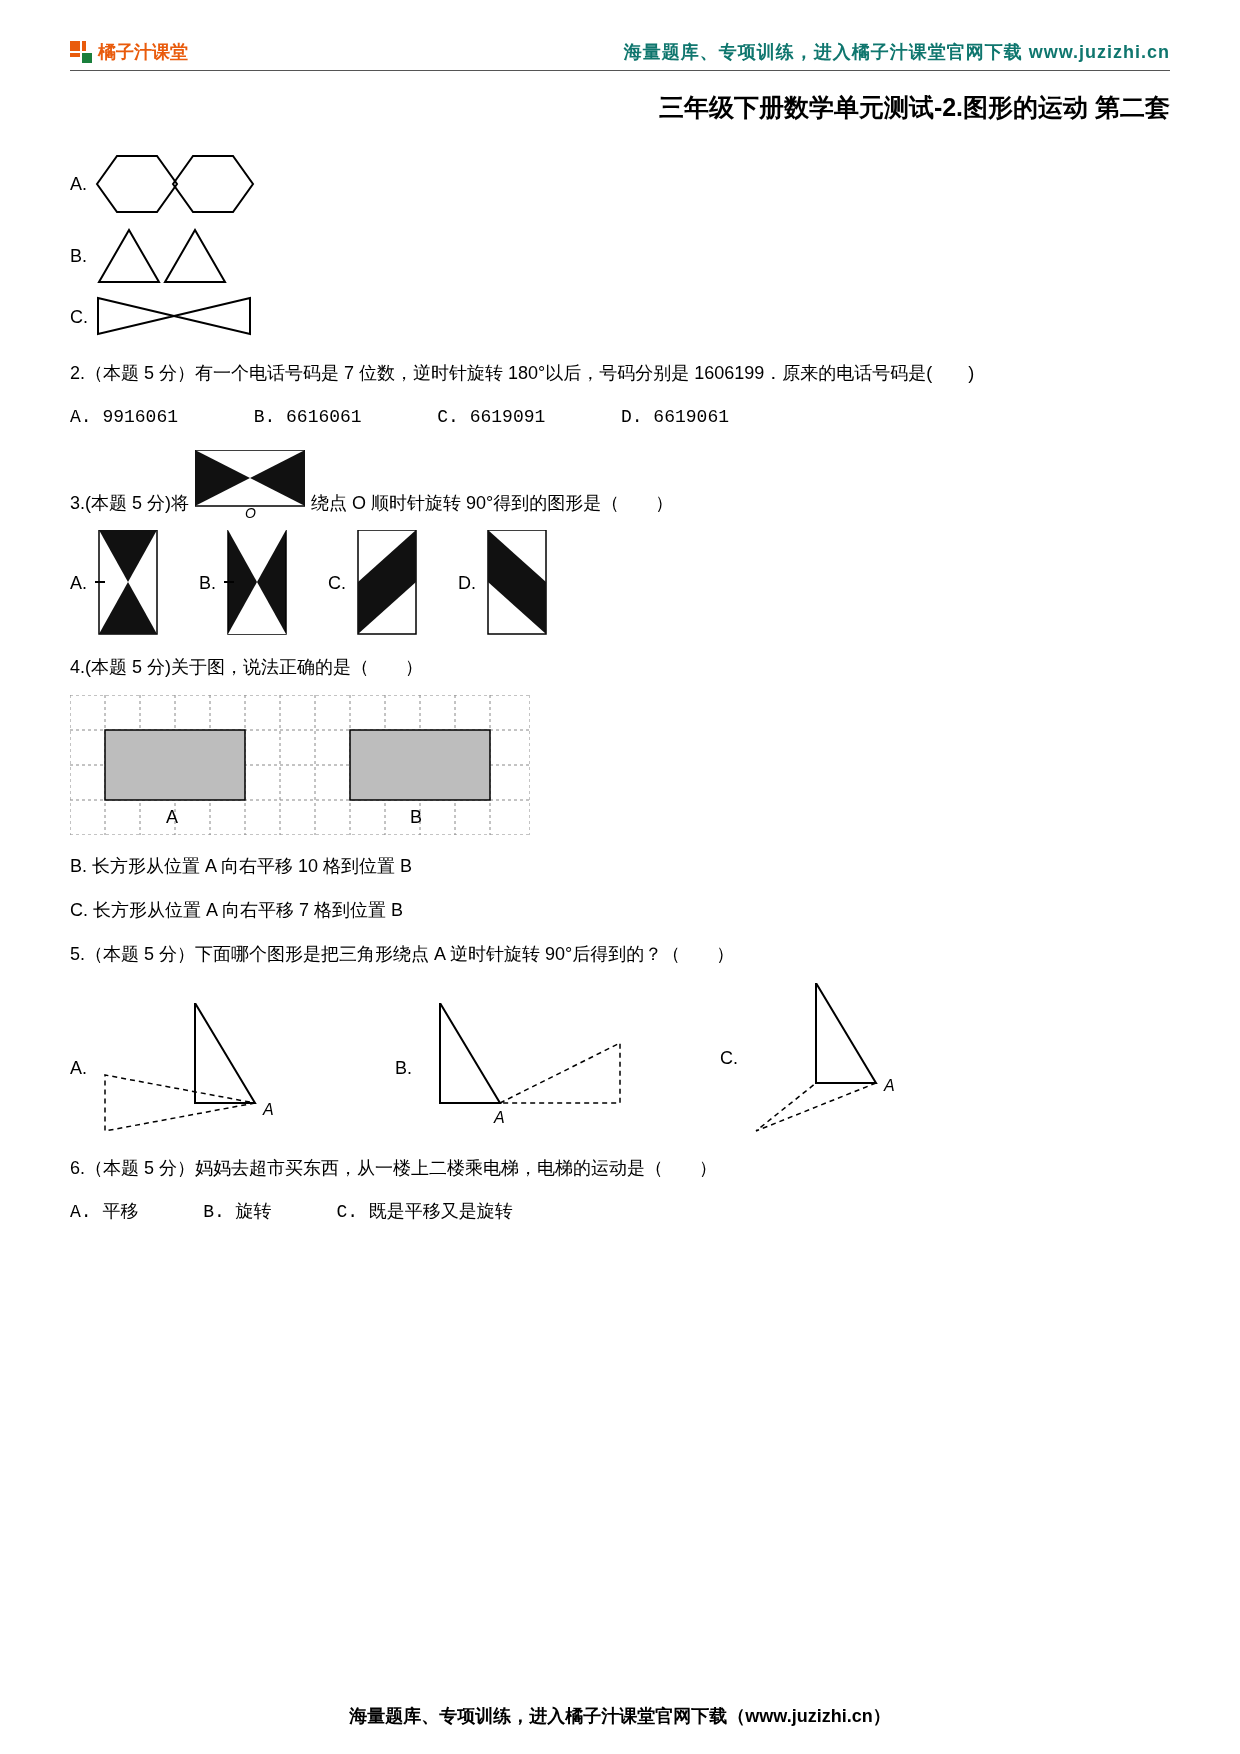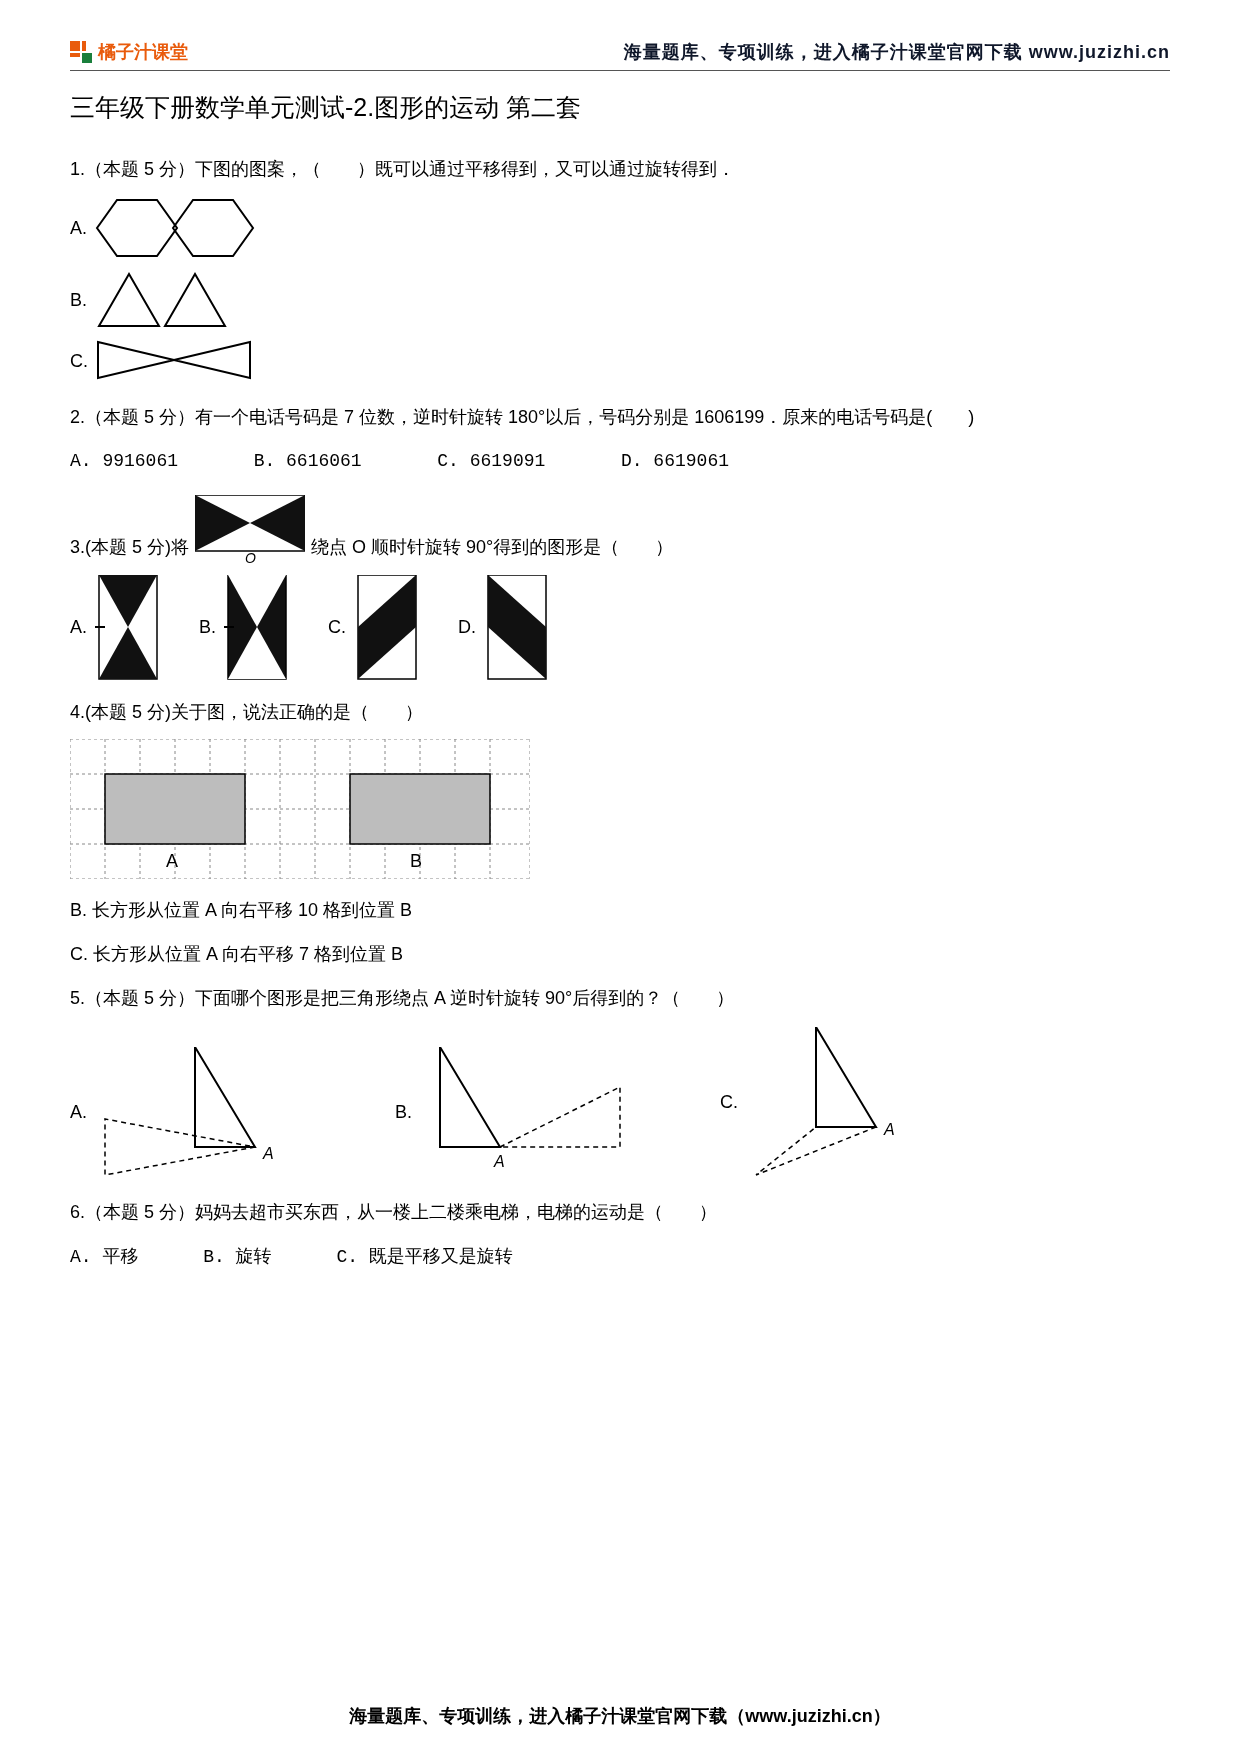--- a/index.html
+++ b/index.html
@@ -23,25 +23,25 @@
     margin-bottom: 20px;
   }
   .logo-wrap { display: flex; align-items: center; gap: 6px; }
   .logo-icon { width: 22px; height: 22px; position: relative; }
   .logo-icon .sq { position: absolute; background: #e95b0c; }
   .logo-icon .a { width: 10px; height: 10px; left: 0; top: 0; }
   .logo-icon .b { width: 10px; height: 10px; left: 12px; top: 12px; background:#1a7f3c;}
   .logo-icon .c { width: 4px; height: 10px; left: 12px; top: 0; }
   .logo-icon .d { width: 10px; height: 4px; left: 0; top: 12px; }
   .brand { font-size: 18px; font-weight: bold; color: #e95b0c; }
-  .header-right { font-size: 18px; font-weight: bold; color: #0f172a; letter-spacing: 1px; }
+  .header-right { font-size: 18px; font-weight: bold; color: #0f766e; letter-spacing: 1px; }
   .title {
-    text-align: left;
+    text-align: right;
     font-size: 25px;
-    font-weight: normal;
+    font-weight: bold;
     margin: 13px 0 28px 0;
   }
   .section-head {
     font-size: 18px;
     font-weight: bold;
     margin: 10px 0 16px 0;
   }
   .q {
     font-size: 18px;
     line-height: 1.9;
@@ -79,21 +79,20 @@
           <div class="sq d"></div>
       </div>
       <span class="brand">橘子汁课堂</span>
     </div>
     <div class="header-right">海量题库、专项训练，进入橘子汁课堂官网下载 www.juzizhi.cn</div>
   </div>
 
   <div class="title">三年级下册数学单元测试-2.图形的运动  第二套</div>
 
 
-  <div class="q">1.（本题 5 分）下图的图案，（　　）既可以通过平移得到，又可以通过旋转得到．</div>
   <div class="vstack">
     <div class="optline">
       <span class="opt-label">A.</span>
       <svg width="160" height="64">
         <polygon points="2,32 22,4 62,4 82,32 62,60 22,60" fill="none" stroke="#000" stroke-width="2"></polygon>
         <polygon points="78,32 98,4 138,4 158,32 138,60 98,60" fill="none" stroke="#000" stroke-width="2"></polygon>
       </svg>
     </div>
     <div class="optline">
       <span class="opt-label">B.</span>

